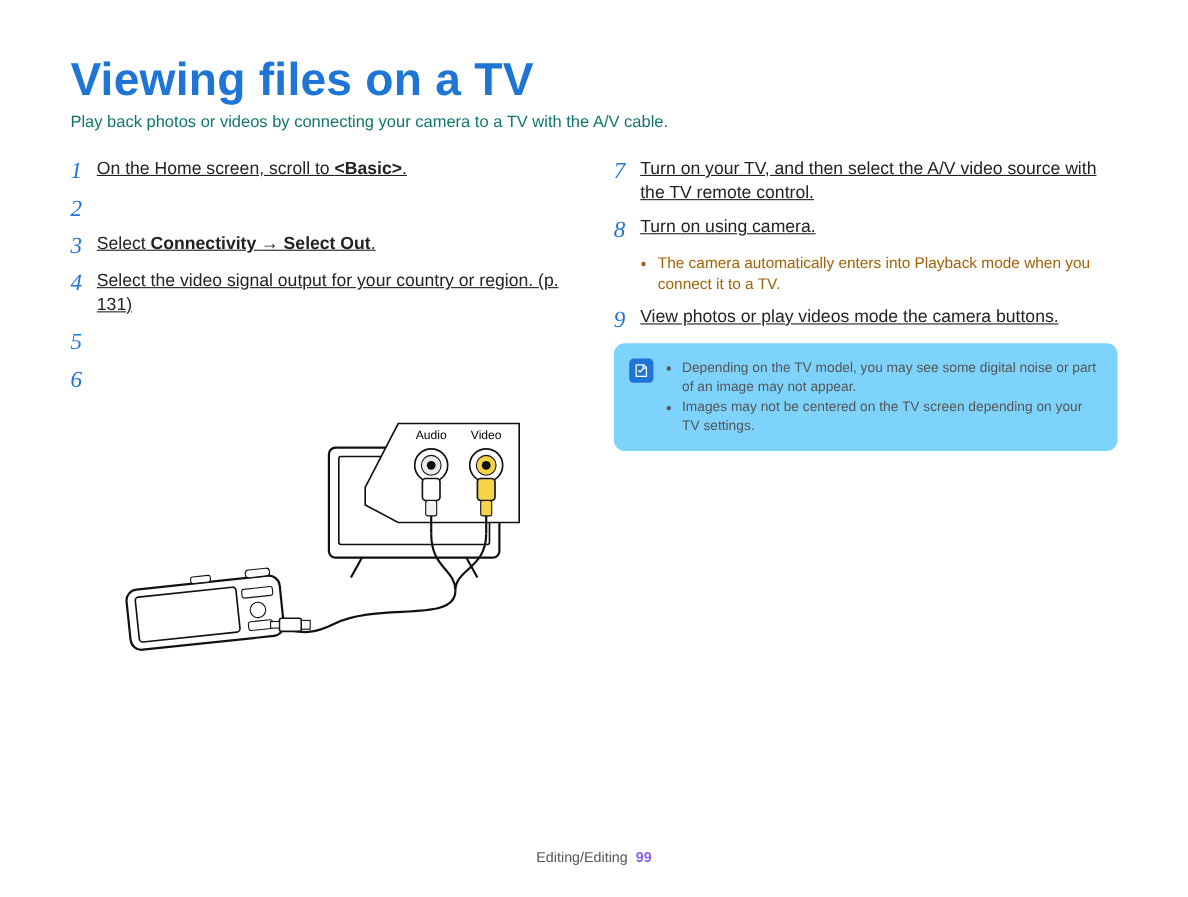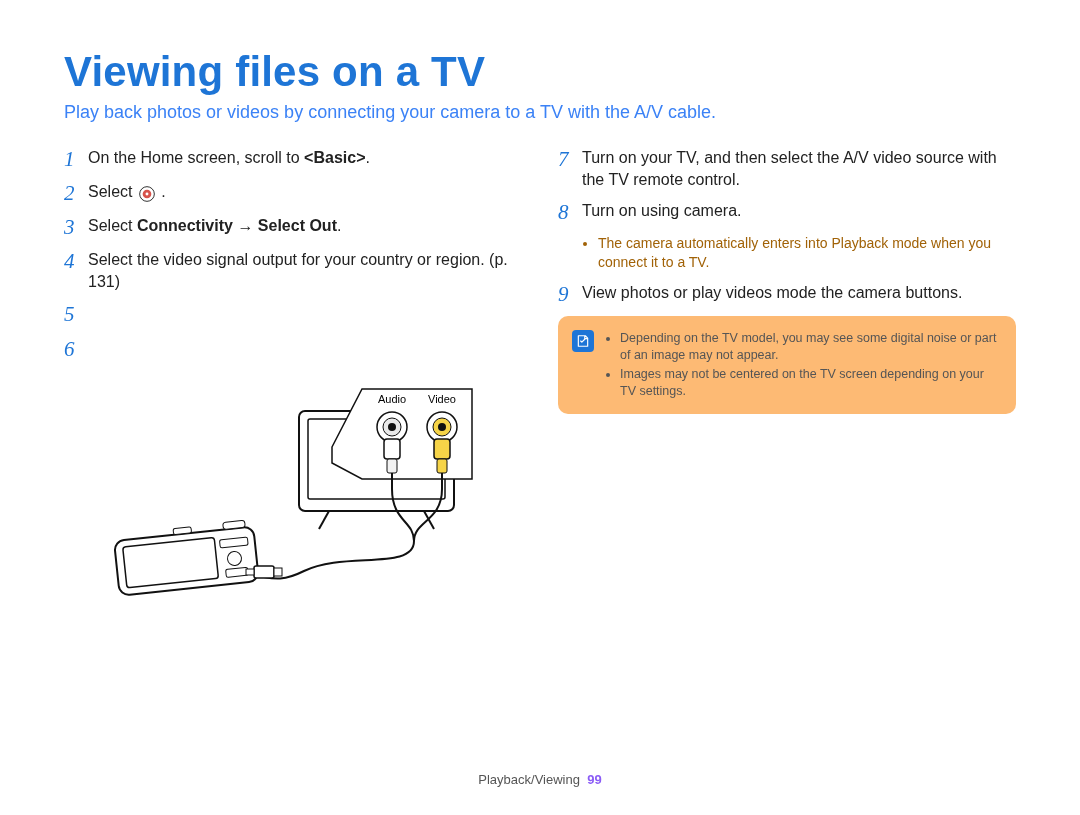--- a/index.html
+++ b/index.html
@@ -20,22 +20,22 @@
   }
   .title {
     font-family: "Arial Narrow", Arial, sans-serif;
     font-size: 42px;
     font-weight: 600;
     color: #1e75d6;
     letter-spacing: 0.2px;
     margin: 0 0 6px 0;
   }
   .subtitle {
-    font-size: 18px;
-    color: #3b82f6;
+    font-size: 15px;
+    color: #0f766e;
     margin: 0 0 18px 0;
   }
   .columns {
     display: flex;
     gap: 36px;
   }
   .col {
     flex: 1;
   }
   .steps {
@@ -56,20 +56,21 @@
     font-size: 21px;
     color: #1e75d6;
     width: 24px;
     flex-shrink: 0;
     text-align: left;
     line-height: 1.1;
     padding-top: 1px;
   }
   .step-text {
     flex: 1;
+    text-decoration: underline;
   }
   .step-text .bold { font-weight: bold; }
   .sub-bullets {
     list-style: disc;
     margin: 6px 0 10px 40px;
     padding: 0;
     font-size: 14px;
     color: #a16207;
   }
   .sub-bullets li { margin: 2px 0; line-height: 1.35; }
@@ -77,21 +78,21 @@
     display: inline-block;
     width: 16px;
     height: 16px;
     vertical-align: middle;
     margin: 0 2px -2px 2px;
   }
   .notebox {
     display: flex;
     align-items: flex-start;
     gap: 12px;
-    background: #fdba74;
+    background: #7dd3fc;
     border-radius: 10px;
     padding: 12px 16px 12px 14px;
     margin-top: 10px;
   }
   .note-icon {
     display: inline-flex;
     width: 22px;
     height: 22px;
     background: #1e75d6;
     border-radius: 4px;
@@ -134,25 +135,20 @@
   <div class="columns">
 
     <div class="col">
       <ol class="steps" id="left-steps">
           <li class="step">
             <span class="step-num">1</span>
             <span class="step-text"><span>On the Home screen, scroll to </span><span class="bold">&lt;Basic&gt;</span><span>.</span></span>
           </li>
           <li class="step">
             <span class="step-num">2</span>
-            <span class="step-text"><span>Select </span><svg class="select-icon" viewBox="0 0 24 24">
-                <circle cx="12" cy="12" r="11" fill="#fff" stroke="#333" stroke-width="1.5"></circle>
-                <circle cx="12" cy="12" r="6.5" fill="#d7534b"></circle>
-                <circle cx="12" cy="12" r="2.2" fill="#fff"></circle>
-              </svg><span> .</span></span>
           </li>
           <li class="step">
             <span class="step-num">3</span>
             <span class="step-text"><span>Select </span><span class="bold">Connectivity</span><span> → </span><span class="bold">Select Out</span><span>.</span></span>
           </li>
           <li class="step">
             <span class="step-num">4</span>
             <span class="step-text"><span>Select the video signal output for your country or region. (p. 131)</span></span>
           </li>
           <li class="step">
@@ -250,15 +246,15 @@
         </span>
         <ul class="note-list" id="note-list">
             <li>Depending on the TV model, you may see some digital noise or part of an image may not appear.</li>
             <li>Images may not be centered on the TV screen depending on your TV settings.</li>
           </ul>
       </div>
     </div>
   </div>
 
   <div class="footer">
-    <span>Playback/Viewing</span>&nbsp;&nbsp;<span class="pg">99</span>
+    <span>Editing/Editing</span>&nbsp;&nbsp;<span class="pg">99</span>
   </div>
 </div>
 
 </body></html>

